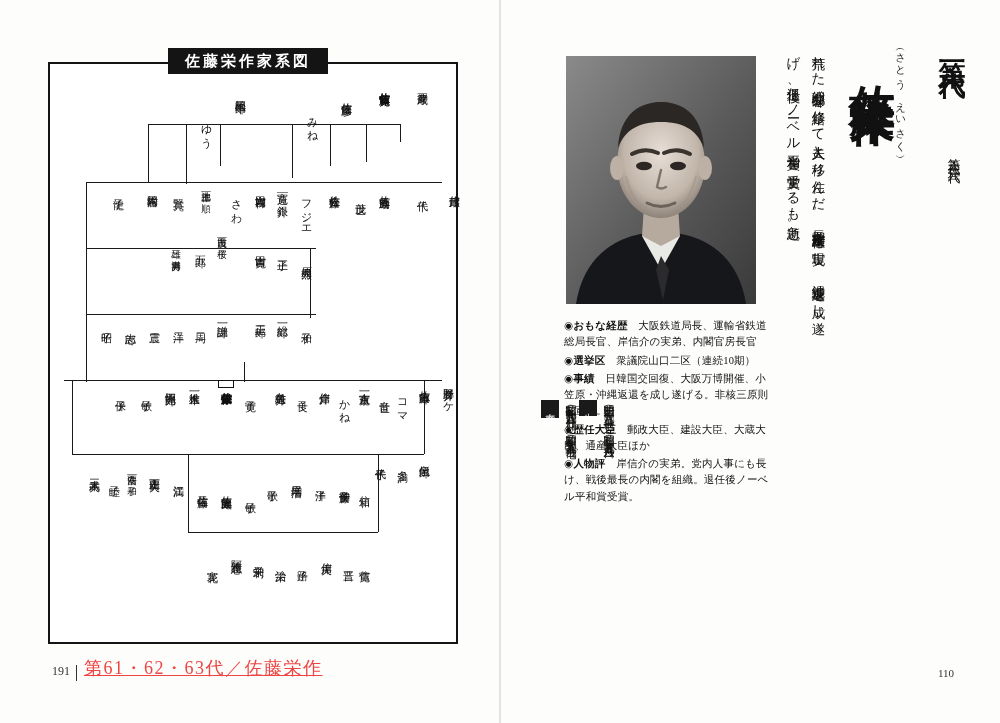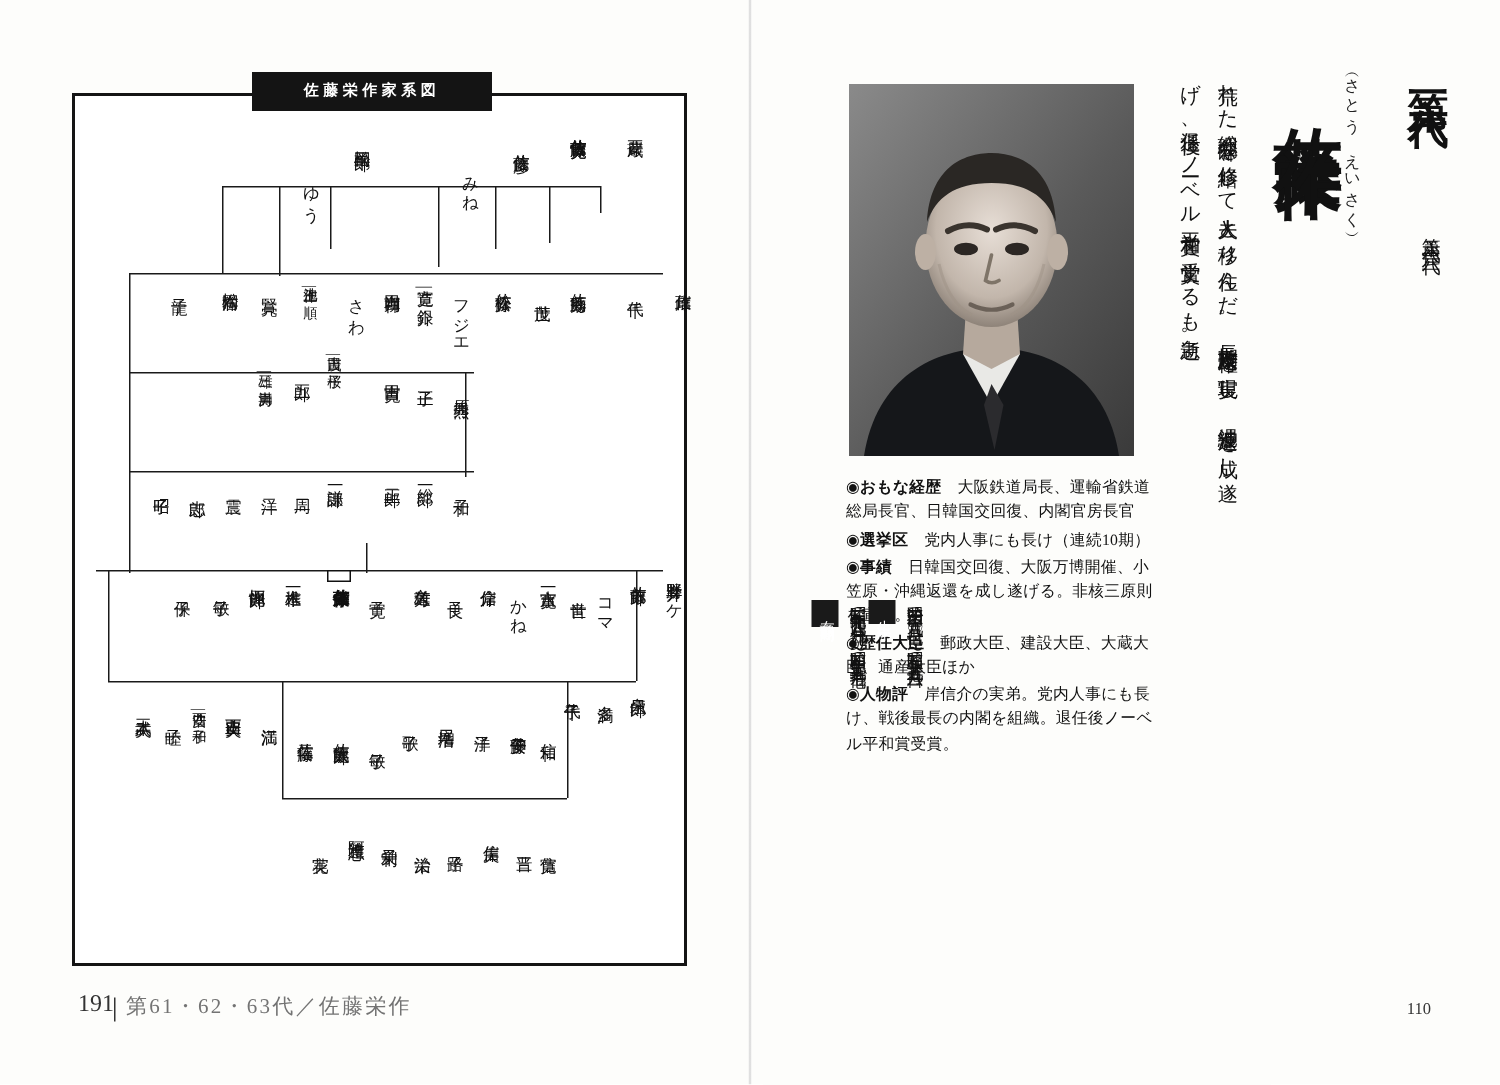--- a/index.html
+++ b/index.html
@@ -32,21 +32,21 @@
     width: 406px; height: 578px;
     border: 2px solid #141414;
     background: #ffffff;
   }
   .tree-title {
     position: absolute;
     left: 168px; top: 48px;
     width: 160px; height: 26px;
     background: #141414;
     color: #ffffff;
-    font-size: 10px;
+    font-size: 15px;
     letter-spacing: 3px;
     text-align: center;
     line-height: 26px;
     font-weight: bold;
     z-index: 5;
     font-family: "Liberation Sans", sans-serif;
   }
   .tree-canvas {
     position: absolute;
     left: 48px; top: 62px;
@@ -72,35 +72,36 @@
   }
   .ln {
     position: absolute;
     background: #1a1a1a;
   }
   .lnh { height: 1px; }
   .lnv { width: 1px; }
   .folio-left {
     position: absolute;
     left: 52px; bottom: 44px;
-    font-size: 16px;
+    font-size: 12px;
     color: #333;
   }
   .footer-rule {
     position: absolute;
     left: 76px; bottom: 42px;
     width: 1px; height: 16px;
     background: #333;
   }
   .footer-text {
     position: absolute;
     left: 84px; bottom: 43px;
-    font-size: 14px;
+    font-size: 18px;
     letter-spacing: 1.5px;
-    color: #737373;
+    color: #ef4444;
+    text-decoration: underline;
   }
   
   .right-page {
     position: absolute;
     left: 500px; top: 0;
     width: 500px; height: 723px;
   }
   .gen-title {
     position: absolute;
     right: 30px; top: 40px;
@@ -366,22 +367,22 @@
         <path d="M95 114 L91 131 q4 3 9 0" stroke="#7e7468" stroke-width="2.4" fill="none" stroke-linecap="round"></path>
 
         <path d="M81 147 q14 7 28 0" stroke="#6b6158" stroke-width="2.8" fill="none" stroke-linecap="round"></path>
 
         <path d="M60 120 q6 26 22 34" stroke="#9e9186" stroke-width="2" fill="none" opacity="0.5"></path>
         <path d="M130 120 q-6 26 -22 34" stroke="#9e9186" stroke-width="2" fill="none" opacity="0.5"></path>
       </svg>
     </div>
 
     <div class="meta">
-      <p>◉<span class="mk">おもな経歴</span>　<span>大阪鉄道局長、運輸省鉄道総局長官、日韓国交回復、内閣官房長官</span></p>
-      <p>◉<span class="mk">選挙区</span>　<span>党内人事にも長け（連続10期）</span></p>
+      <p>◉<span class="mk">おもな経歴</span>　<span>大阪鉄道局長、運輸省鉄道総局長官、岸信介の実弟、内閣官房長官</span></p>
+      <p>◉<span class="mk">選挙区</span>　<span>衆議院山口二区（連続10期）</span></p>
       <p>◉<span class="mk">事績</span>　<span>日韓国交回復、大阪万博開催、小笠原・沖縄返還を成し遂げる。非核三原則を宣明。</span></p>
       <p>◉<span class="mk">歴任大臣</span>　<span>郵政大臣、建設大臣、大蔵大臣、通産大臣ほか</span></p>
       <p>◉<span class="mk">人物評</span>　<span>岸信介の実弟。党内人事にも長け、戦後最長の内閣を組織。退任後ノーベル平和賞受賞。</span></p>
     </div>
 
     <div class="vbox-label" style="right:403px; top:400px;">生没年</div>
     <div class="vcol" style="right:382px; top:396px; height:250px;">明治三四年（一九〇一）三月二七日 〜昭和五〇年（一九七五）六月三日</div>
 
     <div class="vbox-label" style="right:441px; top:400px;">在職期間</div>
     <div class="vcol" style="right:420px; top:396px; height:250px;">昭和三九年（一九六四）一一月九日 〜昭和四七年（一九七二）七月七日</div>

